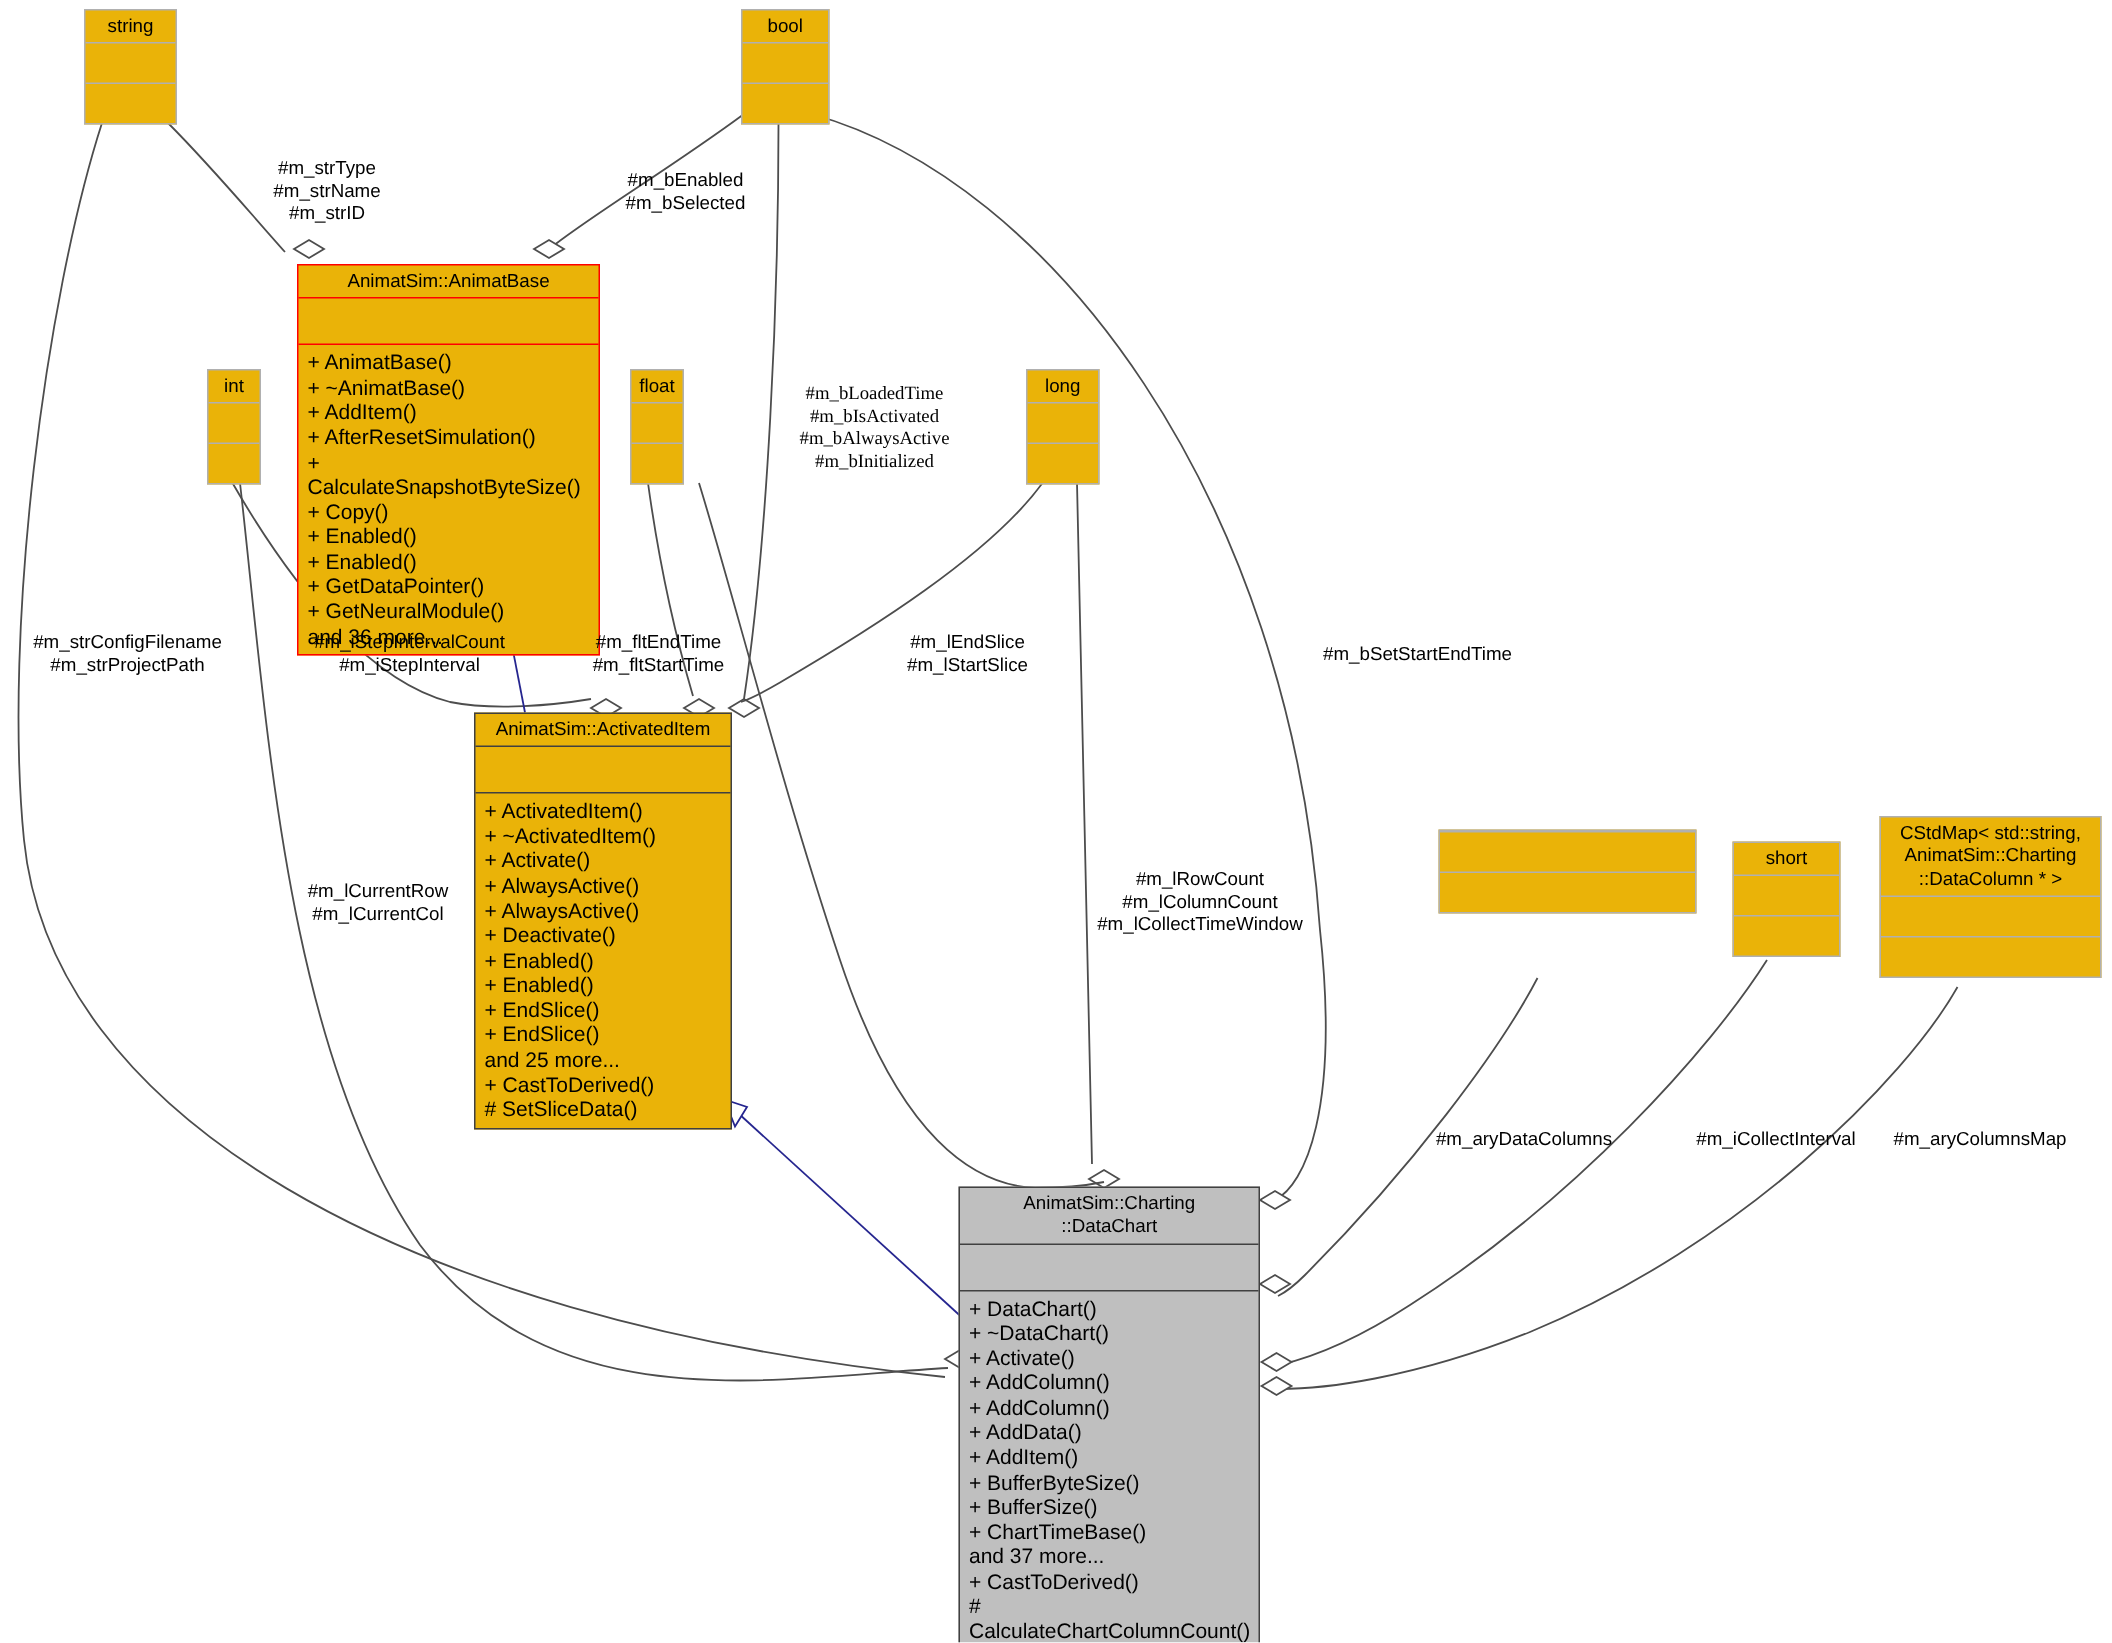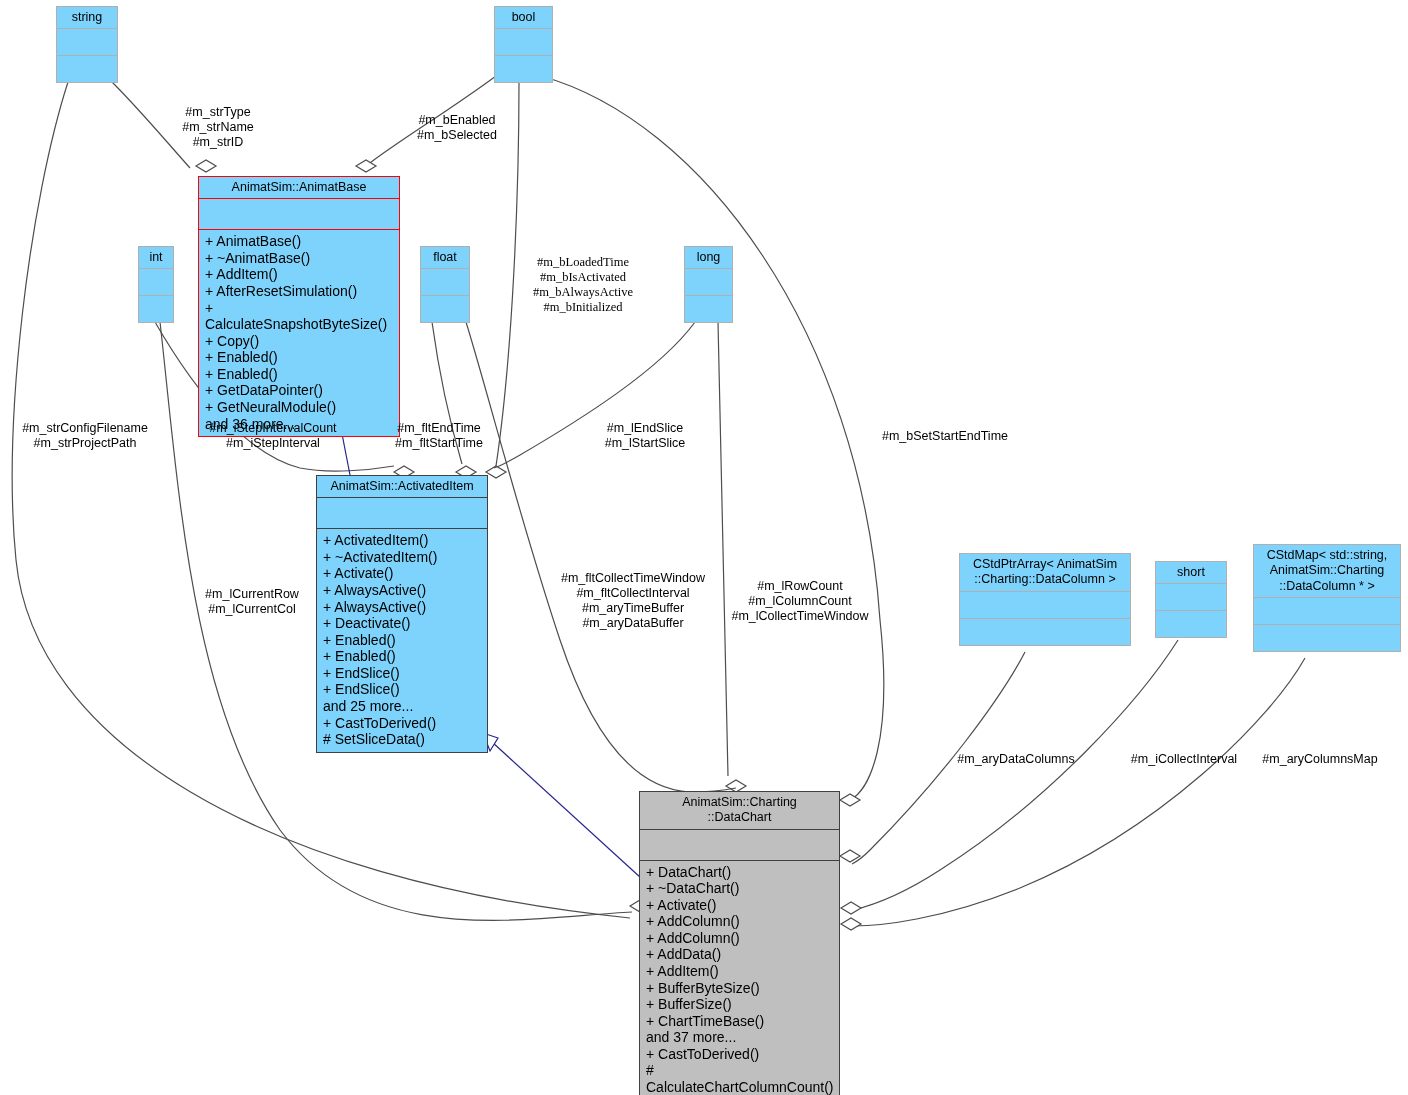--- a/index.html
+++ b/index.html
@@ -41,21 +41,21 @@
   }
   .arrow-hollow {
     fill: #ffffff;
     stroke: #25258f;
     stroke-width: 1.2;
   }
   
   .cbox {
     position: absolute;
     box-sizing: border-box;
-    background: #7dd3fc;
+    background: #eab308;
     border: 1px solid #b0b0b0;
     font-size: 12.5px;
     color: #000000;
     line-height: 1.22;
   }
   .cbox .c-title {
     text-align: center;
     padding: 3px 4px;
     white-space: pre-line;
   }
@@ -174,21 +174,21 @@
   </div>
 
   <div class="cbox tbox" style="left:138px; top:246px; width:36px;">
     <div class="c-title">int</div>
     <div class="c-sep"></div>
     <div class="c-attrs"></div>
     <div class="c-sep"></div>
     <div class="c-ops"></div>
   </div>
 
-  <div class="cbox tbox" style="left:420px; top:246px; width:50px;">
+  <div class="cbox tbox" style="left:420px; top:246px; width:36px;">
     <div class="c-title">float</div>
     <div class="c-sep"></div>
     <div class="c-attrs"></div>
     <div class="c-sep"></div>
     <div class="c-ops"></div>
   </div>
 
   <div class="cbox tbox" style="left:684px; top:246px; width:49px;">
     <div class="c-title">long</div>
     <div class="c-sep"></div>
@@ -199,22 +199,20 @@
 
   <div class="cbox tbox" style="left:1155px; top:561px; width:72px;">
     <div class="c-title">short</div>
     <div class="c-sep"></div>
     <div class="c-attrs"></div>
     <div class="c-sep"></div>
     <div class="c-ops"></div>
   </div>
 
   <div class="cbox tbox" style="left:959px; top:553px; width:172px;">
-    <div class="c-title">CStdPtrArray&lt; AnimatSim
-::Charting::DataColumn &gt;</div>
     <div class="c-sep"></div>
     <div class="c-attrs"></div>
     <div class="c-sep"></div>
     <div class="c-ops"></div>
   </div>
 
   <div class="cbox tbox" style="left:1253px; top:544px; width:148px;">
     <div class="c-title">CStdMap&lt; std::string,
 AnimatSim::Charting
 ::DataColumn * &gt;</div>
@@ -298,24 +296,20 @@
 #m_strProjectPath</div>
   <div class="elabel" style="left:273px; top:421px;">#m_iStepIntervalCount
 #m_iStepInterval</div>
   <div class="elabel" style="left:439px; top:421px;">#m_fltEndTime
 #m_fltStartTime</div>
   <div class="elabel" style="left:645px; top:421px;">#m_lEndSlice
 #m_lStartSlice</div>
   <div class="elabel" style="left:945px; top:429px;">#m_bSetStartEndTime</div>
   <div class="elabel" style="left:252px; top:587px;">#m_lCurrentRow
 #m_lCurrentCol</div>
-  <div class="elabel" style="left:633px; top:571px;">#m_fltCollectTimeWindow
-#m_fltCollectInterval
-#m_aryTimeBuffer
-#m_aryDataBuffer</div>
   <div class="elabel" style="left:800px; top:579px;">#m_lRowCount
 #m_lColumnCount
 #m_lCollectTimeWindow</div>
   <div class="elabel" style="left:1016px; top:752px;">#m_aryDataColumns</div>
   <div class="elabel" style="left:1184px; top:752px;">#m_iCollectInterval</div>
   <div class="elabel" style="left:1320px; top:752px;">#m_aryColumnsMap</div>
 
 </div>
 
 </body></html>

